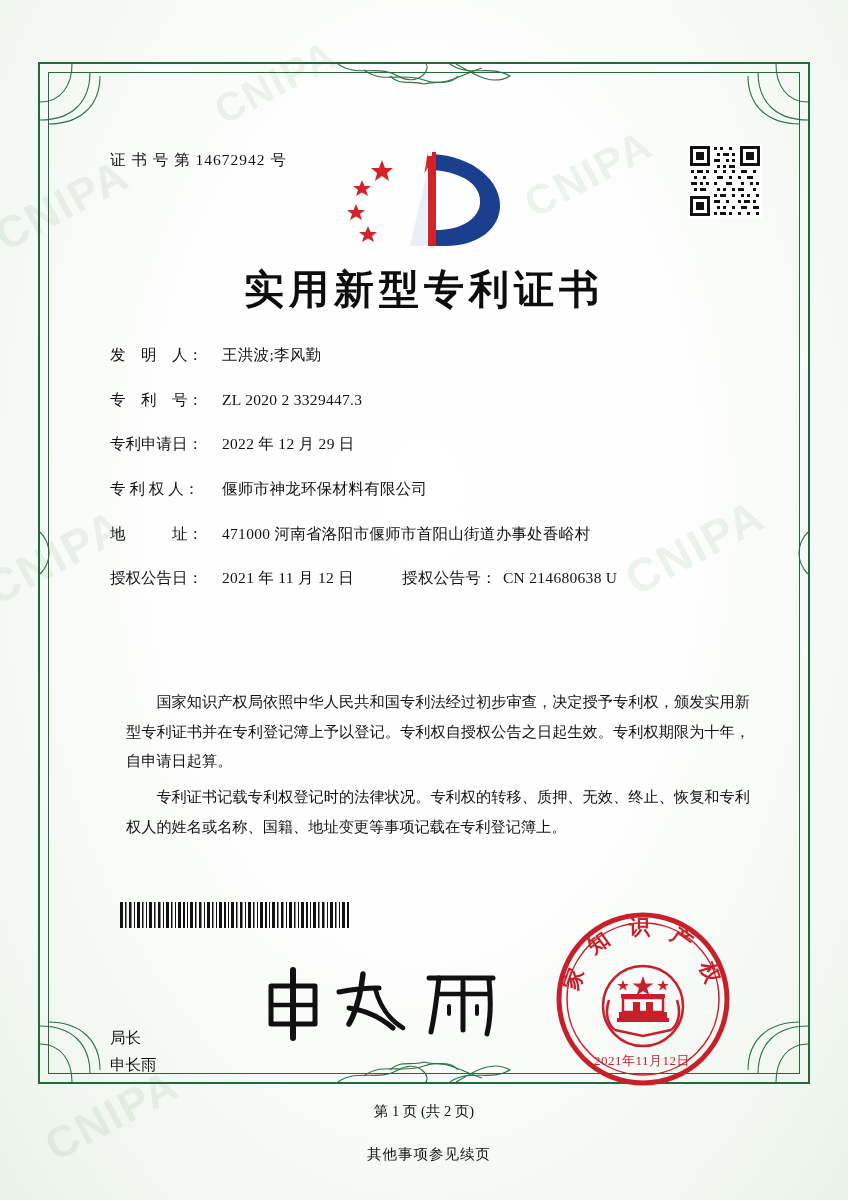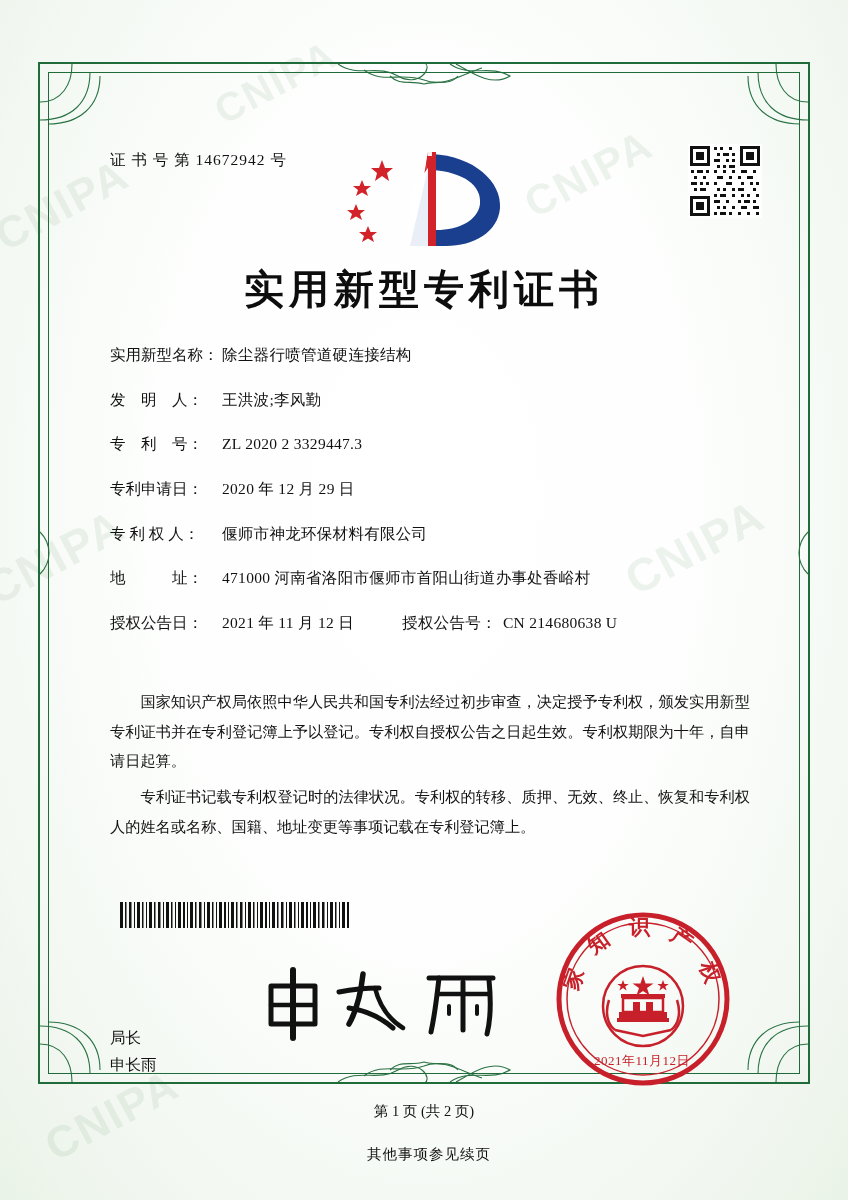--- a/index.html
+++ b/index.html
@@ -148,21 +148,21 @@
     position: absolute;
     left: 62px;
     right: 50px;
     top: 615px;
     font-size: 15.2px;
     line-height: 1.95;
     text-align: justify;
     color: #111;
   }
   .paragraphs p {
-    margin: 0 0 6px 0;
+    margin: 0 0 6px 16px;
     text-indent: 2em;
   }
 
   .barcode {
     position: absolute;
     left: 72px;
     top: 830px;
     height: 26px;
     width: 232px;
   }
@@ -375,38 +375,34 @@
         <polygon points="38,34 40.5,40 47,40 42,44 44,50 38,46.5 32,50 34,44 29,40 35.5,40"></polygon>
         <polygon points="32,58 34.5,64 41,64 36,68 38,74 32,70.5 26,74 28,68 23,64 29.5,64"></polygon>
         <polygon points="44,80 46.5,86 53,86 48,90 50,96 44,92.5 38,96 40,90 35,86 41.5,86"></polygon>
       </g>
     </svg>
 
     <div class="title">实用新型专利证书</div>
 
     <div class="fields">
 
-      <div class="field-row">
-        <span class="field-label">实用新型名称：</span>
-        <span class="field-value">除尘器行喷管道硬连接结构</span>
-      </div>
 
       <div class="field-row">
         <span class="field-label">发　明　人：</span>
         <span class="field-value">王洪波;李风勤</span>
       </div>
 
       <div class="field-row">
         <span class="field-label">专　利　号：</span>
         <span class="field-value">ZL 2020 2 3329447.3</span>
       </div>
 
       <div class="field-row">
         <span class="field-label">专利申请日：</span>
-        <span class="field-value">2020 年 12 月 29 日</span>
+        <span class="field-value">2022 年 12 月 29 日</span>
       </div>
 
       <div class="field-row">
         <span class="field-label">专 利 权 人：</span>
         <span class="field-value">偃师市神龙环保材料有限公司</span>
       </div>
 
       <div class="field-row">
         <span class="field-label">地　　　址：</span>
         <span class="field-value">471000 河南省洛阳市偃师市首阳山街道办事处香峪村</span>

